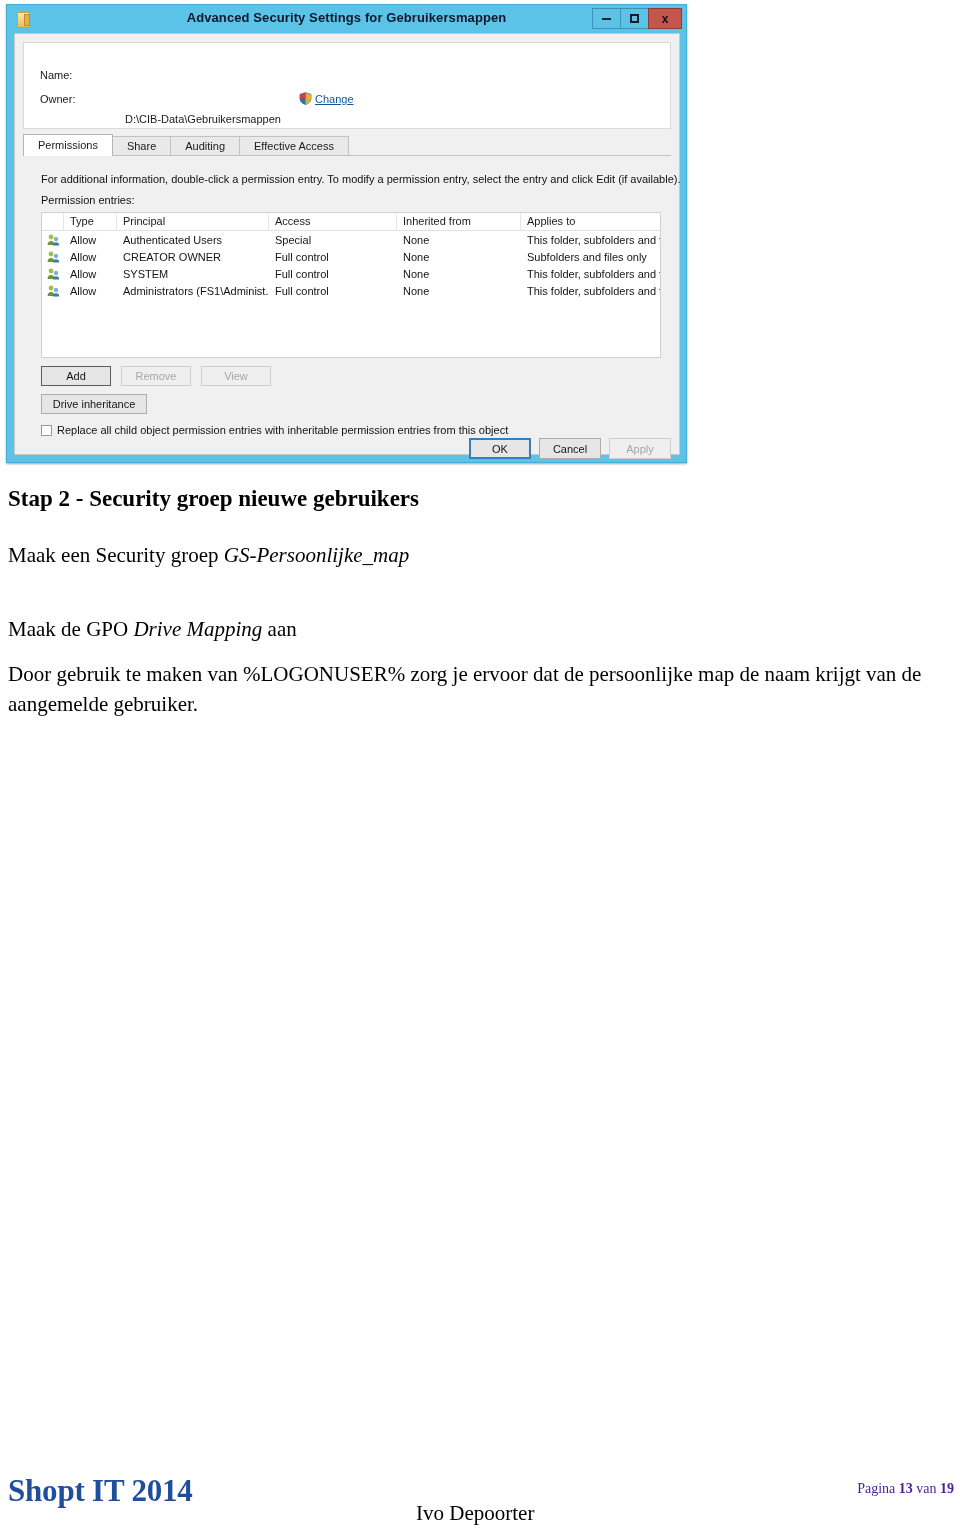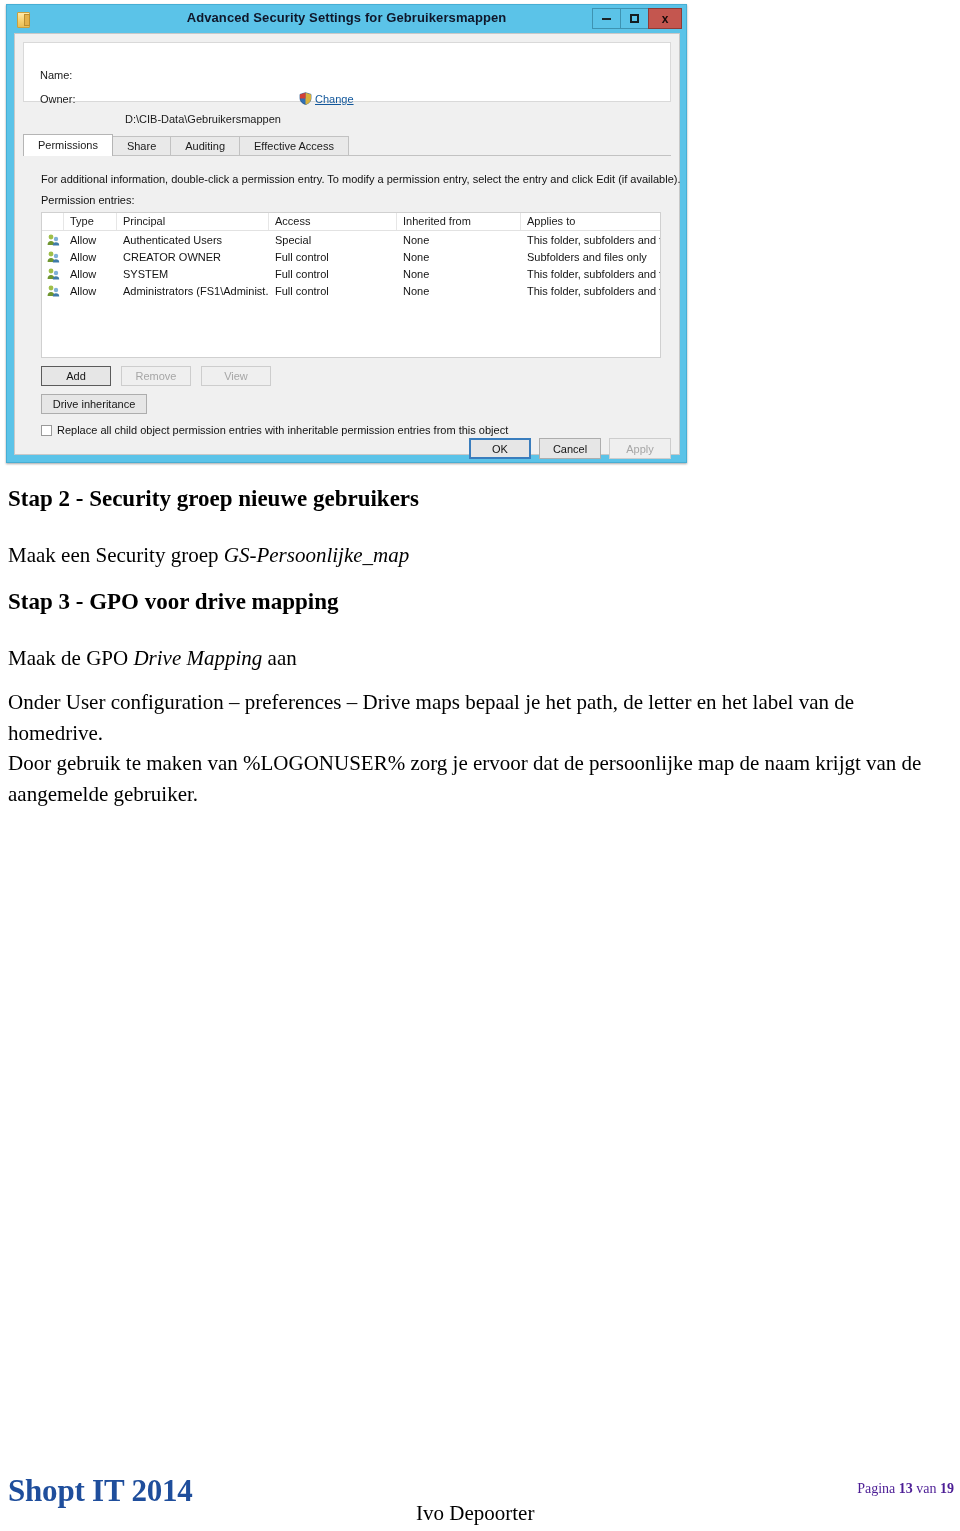--- a/index.html
+++ b/index.html
@@ -120,21 +120,21 @@
     border: 1px solid #c8c8c8;
     box-sizing: border-box;
   }
 
   
   .hdrcard {
     position: absolute;
     left: 8px;
     top: 8px;
     width: 648px;
-    height: 60px;
+    height: 87px;
     background: #ffffff;
     border: 1px solid #d9d9d9;
     box-sizing: border-box;
   }
   .fieldrow {
     position: absolute;
     font-family: "Liberation Sans", sans-serif;
     font-size: 11px;
     color: #1a1a1a;
     white-space: nowrap;
@@ -556,25 +556,23 @@
     </div>
 
   </div>
 </div>
 
 <div class="doc">
   <p class="h-step">Stap 2 - Security groep nieuwe gebruikers</p>
   <div class="sp-26"></div>
   <p class="p-body"><span>Maak een Security groep </span><i>GS-Persoonlijke_map</i></p>
   <div class="sp-18"></div>
-  <p class="h-step">Stap 3 - GPO voor drive mapping</p>
   <div class="sp-26"></div>
   <p class="p-body"><span>Maak de GPO </span><i>Drive Mapping</i><span> aan</span></p>
   <div class="sp-14"></div>
-  <p class="p-body">Onder User configuration – preferences – Drive maps bepaal je het path, de letter en het label van de homedrive.</p>
   <p class="p-body">Door gebruik te maken van %LOGONUSER% zorg je ervoor dat de persoonlijke map de naam krijgt van de aangemelde gebruiker.</p>
 </div>
 
 <div class="pagefooter">
   <div class="brand">Shopt IT 2014</div>
   <div class="author">Ivo Depoorter</div>
   <div class="pageno"><span>Pagina </span><b>13</b><span> van </span><b>19</b></div>
 </div>
 
 </body></html>

